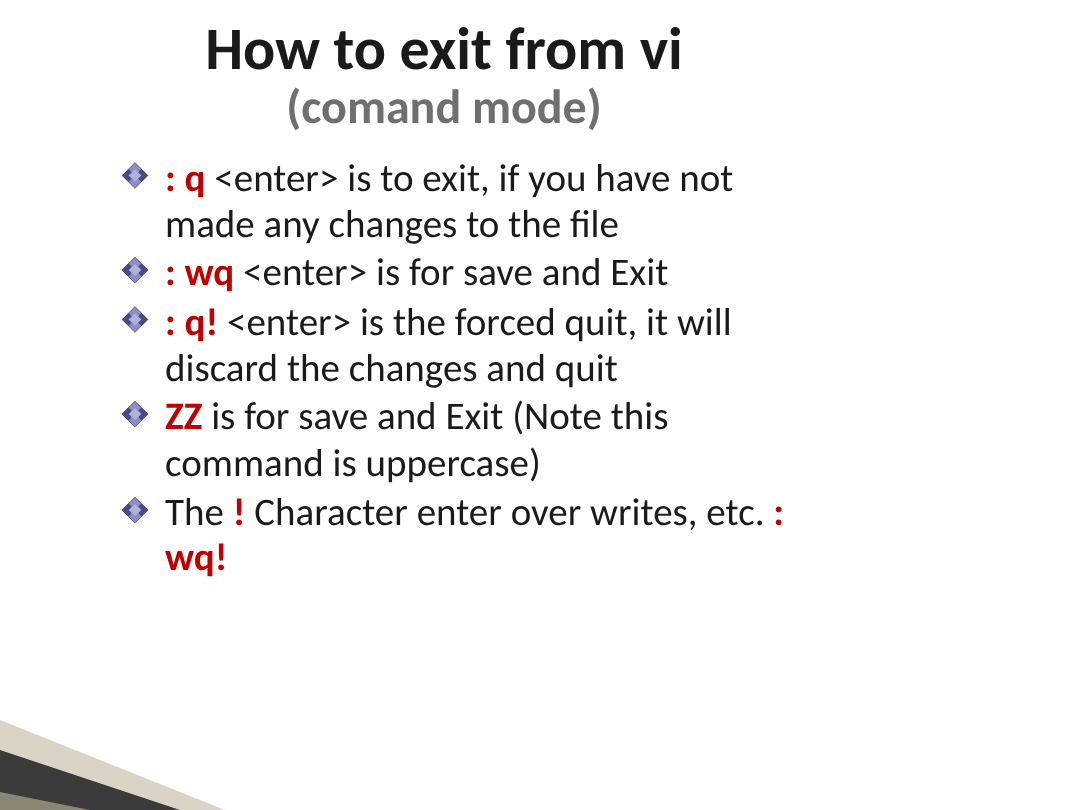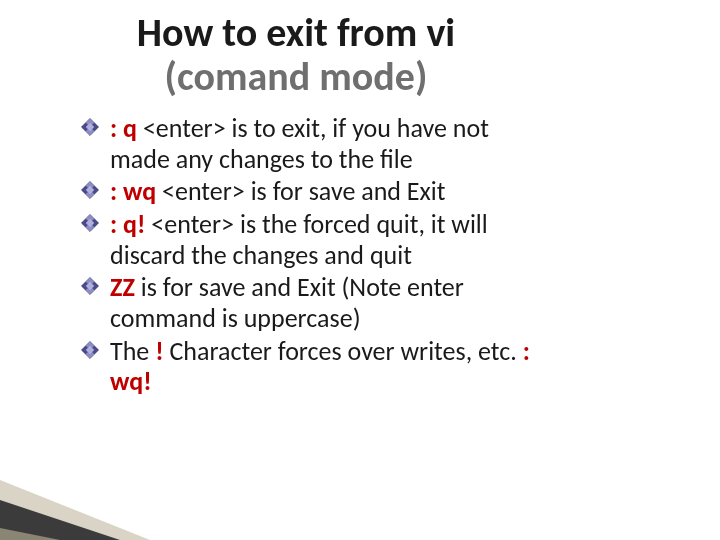--- a/index.html
+++ b/index.html
@@ -19,21 +19,21 @@
     text-align: center;
     margin-bottom: 10px;
   }
   .title {
     font-size: 40px;
     font-weight: 700;
     color: #1a1a1a;
     line-height: 1.05;
   }
   .subtitle {
-    font-size: 40px;
+    font-size: 32px;
     font-weight: 700;
     color: #6f6f6f;
     margin-top: -2px;
   }
   .body {
     padding-left: 40px;
     padding-right: 15px;
   }
   ul.bullets {
     list-style: none;
@@ -139,37 +139,37 @@
               <g transform="translate(10,10) rotate(45)">
             <rect x="-6" y="-6" width="12" height="12" fill="#6a6aa8" stroke="#2d2d60" stroke-width="0.6"></rect>
             <rect x="-6" y="-6" width="6" height="6" fill="#8d8dc4"></rect>
                 <rect x="0" y="-6" width="6" height="6" fill="#4a4a88"></rect>
             <rect x="-6" y="0" width="6" height="6" fill="#4a4a88"></rect>
                 <rect x="0" y="0" width="6" height="6" fill="#8d8dc4"></rect>
             <rect x="-3" y="-3" width="6" height="6" fill="#b0b0dd"></rect>
           </g>
             </svg>
         </span>
-        <span class="cmd">ZZ</span><span class="plain"> </span><span class="plain">is for save and Exit (Note enter command is uppercase)</span>
+        <span class="cmd">ZZ</span><span class="plain"> </span><span class="plain">is for save and Exit (Note this command is uppercase)</span>
       </li>
 
       <li>
         <span class="icon-bullet">
           <svg viewBox="0 0 20 20">
               <g transform="translate(10,10) rotate(45)">
             <rect x="-6" y="-6" width="12" height="12" fill="#6a6aa8" stroke="#2d2d60" stroke-width="0.6"></rect>
             <rect x="-6" y="-6" width="6" height="6" fill="#8d8dc4"></rect>
                 <rect x="0" y="-6" width="6" height="6" fill="#4a4a88"></rect>
             <rect x="-6" y="0" width="6" height="6" fill="#4a4a88"></rect>
                 <rect x="0" y="0" width="6" height="6" fill="#8d8dc4"></rect>
             <rect x="-3" y="-3" width="6" height="6" fill="#b0b0dd"></rect>
           </g>
             </svg>
         </span>
-        <span class="plain">The </span><span class="cmd">!</span><span class="plain"> Character forces over writes, etc. </span><span class="cmd bold">: wq!</span>
+        <span class="plain">The </span><span class="cmd">!</span><span class="plain"> Character enter over writes, etc. </span><span class="cmd bold">: wq!</span>
       </li>
 
     </ul>
   </div>
 
   <div class="wedge">
     <svg viewBox="0 0 150 90" width="150" height="90" preserveAspectRatio="none">
       <polygon points="0,90 150,90 0,30" fill="#d9d4c5"></polygon>
       <polygon points="0,90 120,90 0,50" fill="#3b3b3b"></polygon>
       <polygon points="0,90 60,90 0,78" fill="#8a8674"></polygon>

